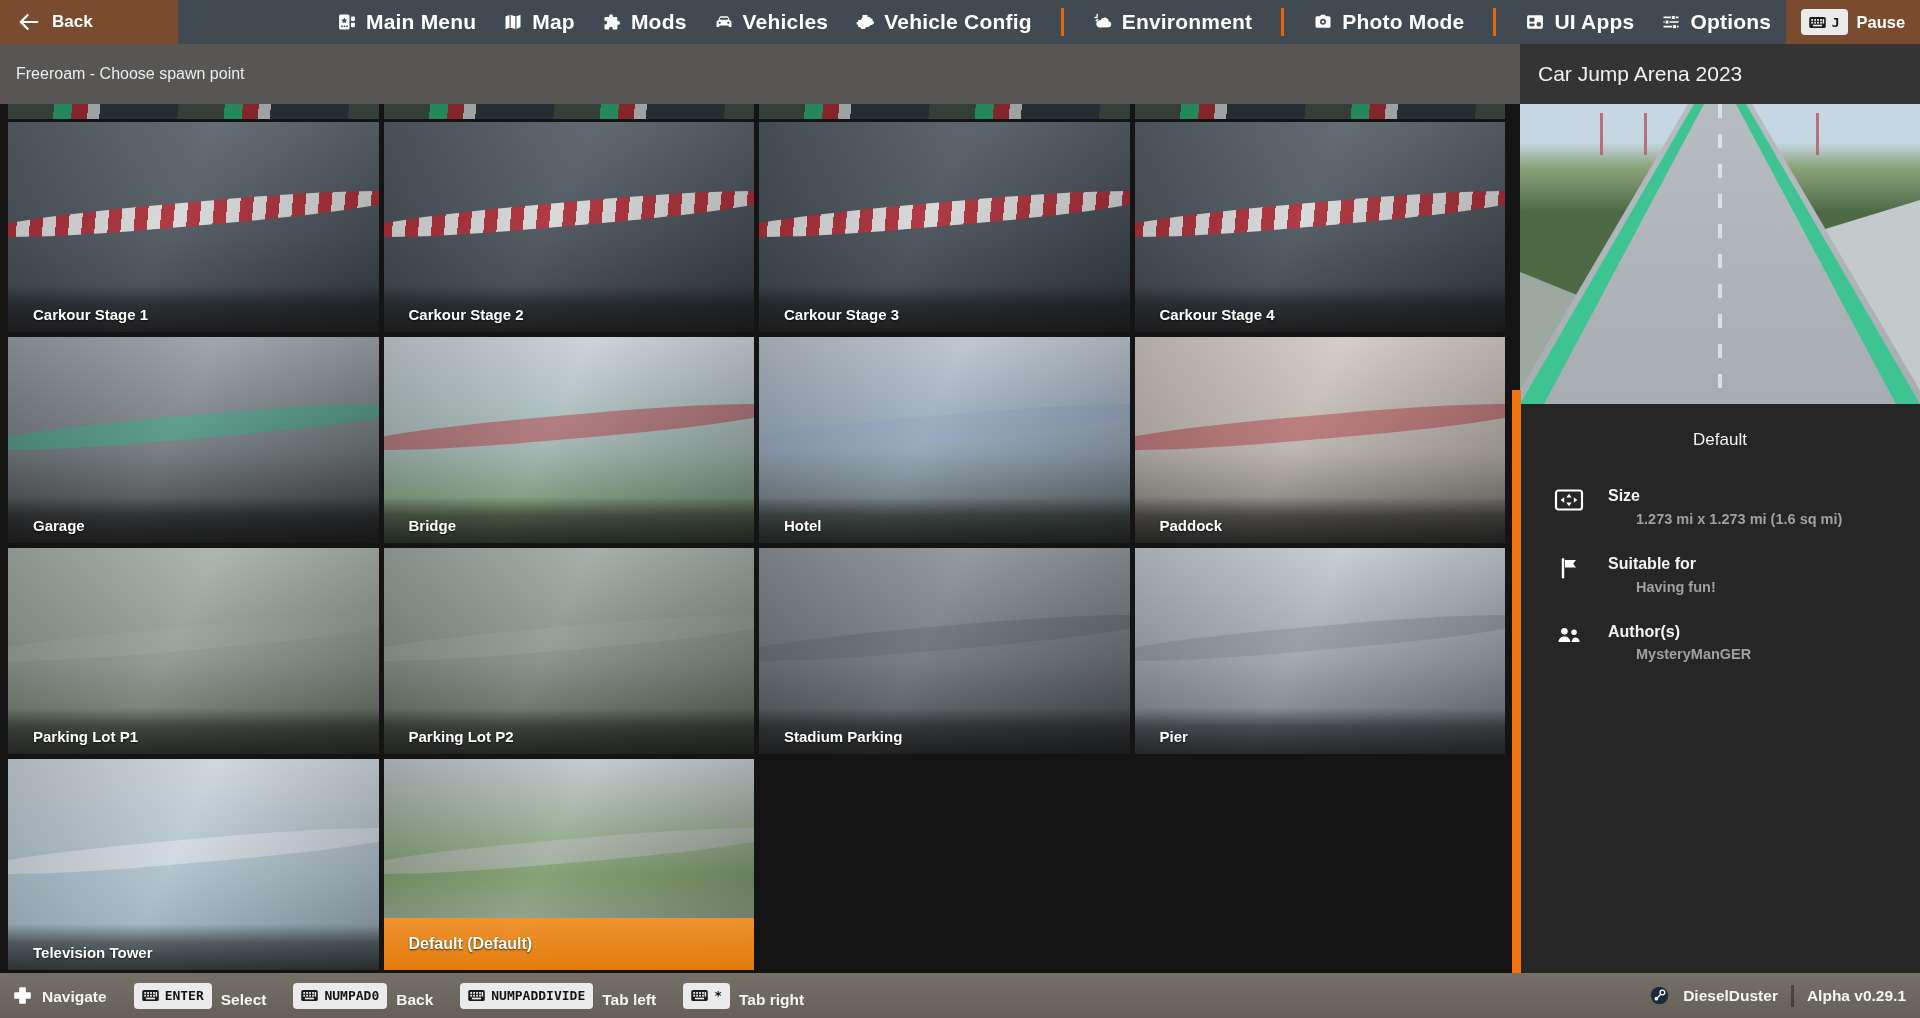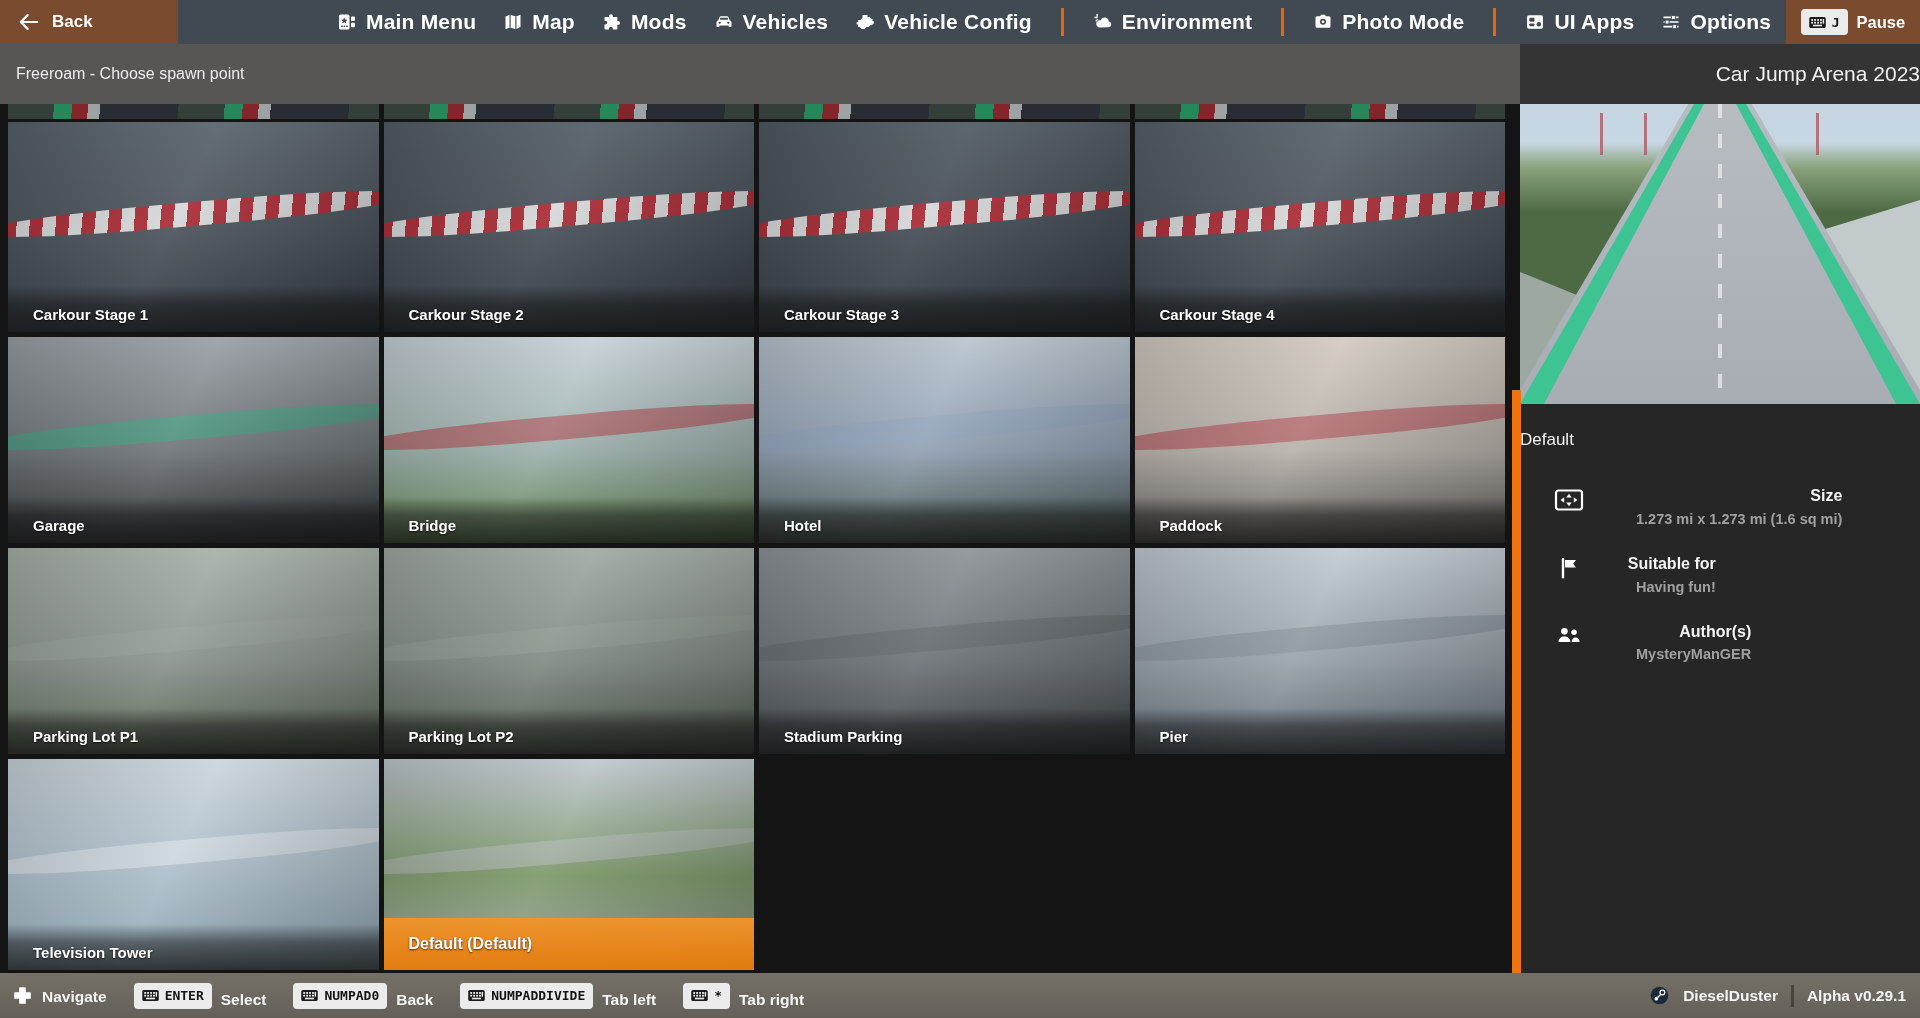--- a/index.html
+++ b/index.html
@@ -22,21 +22,21 @@
   
   .key-badge{display:inline-flex;align-items:center;gap:6px;background:#ebebeb;border-radius:4px;
     height:26px;padding:0 8px;box-sizing:border-box;}
   .key-badge .ktext{font-family:"DejaVu Sans Mono",monospace;font-size:13px;font-weight:700;color:#141414;line-height:1;}
 
   
   .titlebar{position:absolute;left:0;top:44px;width:1520px;height:60px;background:#575655;
     display:flex;align-items:center;padding-left:16px;box-sizing:border-box;}
   .titlebar .ttext{color:#ececec;font-size:16px;font-weight:400;}
   .panel-header{position:absolute;left:1520px;top:44px;width:400px;height:60px;background:#343434;
-    display:flex;align-items:center;padding-left:18px;box-sizing:border-box;justify-content:flex-end;}
+    display:flex;align-items:center;padding-left:18px;box-sizing:border-box;}
   .panel-header .ptext{color:#f0f0f0;font-size:21px;font-weight:400;}
 
   
   .content{position:absolute;left:0;top:104px;width:1520px;height:869px;background:#141414;}
   .cut-row{position:absolute;left:8px;top:0;width:1497px;height:15px;display:grid;
     grid-template-columns:repeat(4,1fr);gap:5px;}
   .cut-tile{background:repeating-linear-gradient(95deg,#3c4a42 0 46px,#2aa06a 46px 64px,#9b2a32 64px 80px,#b9bec2 80px 92px,#2e353c 92px 170px);
     filter:brightness(.85);}
   .grid{position:absolute;left:8px;top:18px;width:1497px;display:grid;
     grid-template-columns:repeat(4,1fr);grid-template-rows:210px 206px 206px 211px;gap:5px;}
@@ -63,22 +63,22 @@
   .pv-edge-r{clip-path:polygon(54% 0,56.5% 0,100% 100%,94% 100%);}
   .pv-mid{position:absolute;left:49.4%;top:0;width:1.2%;height:100%;
     background:repeating-linear-gradient(180deg,#e8eaec 0 14px,rgba(0,0,0,0) 14px 30px);opacity:.8;}
   .pv-buildings{position:absolute;right:0;top:32%;width:30%;height:68%;
     clip-path:polygon(0 18%,100% 0,100% 100%,0 100%);opacity:.92;}
   .pv-lot{position:absolute;left:0;top:56%;width:26%;height:44%;background:#a9b2ad;
     clip-path:polygon(0 0,100% 32%,100% 100%,0 100%);opacity:.88;}
   .pv-tower{position:absolute;width:3px;height:42px;background:rgba(178,96,104,.85);top:3%;}
 
   .panel-body{position:absolute;left:0;top:300px;width:400px;bottom:0;}
-  .spawn-name{margin-top:26px;color:#f2f2f2;font-size:17px;font-weight:400;}
-  .details{margin-top:36px;text-align:right;}
+  .spawn-name{margin-top:26px;text-align:center;color:#f2f2f2;font-size:17px;font-weight:400;}
+  .details{margin-top:36px;}
   .detail-row{display:flex;align-items:flex-start;padding-left:34px;margin-bottom:27px;gap:24px;}
   .detail-icon{width:30px;flex:0 0 30px;display:flex;justify-content:center;margin-top:2px;}
   .detail-title{color:#f4f4f4;font-size:16px;font-weight:600;line-height:1.3;}
   .detail-value{color:#a0a0a0;font-size:14.5px;font-weight:700;margin-top:4px;margin-left:28px;}
 
   .scroll-indicator{position:absolute;left:1512px;top:390px;width:9px;height:583px;z-index:20;}
 
   
   .bottombar{position:absolute;left:0;top:973px;width:1920px;height:45px;
     background:linear-gradient(180deg,#757067 0%,#646059 100%);

